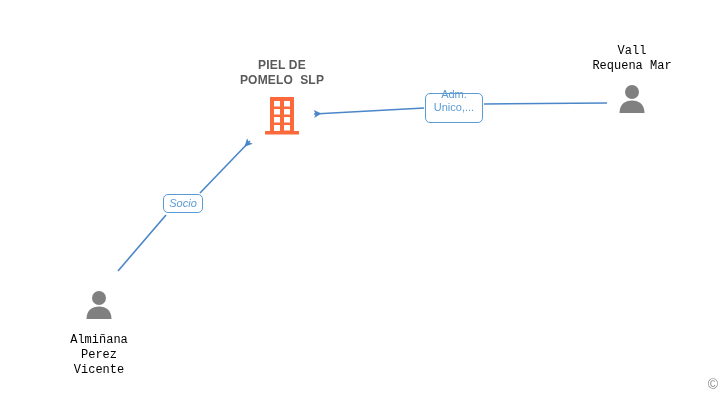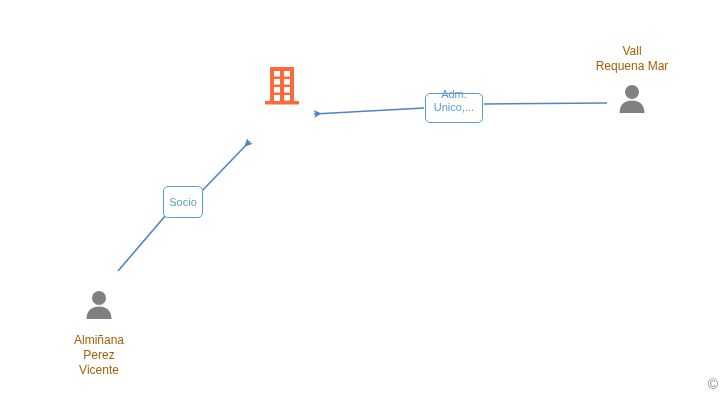--- a/index.html
+++ b/index.html
@@ -53,23 +53,24 @@
     margin-top: 6px;
     height: 42px;
     display: flex;
     align-items: flex-end;
     justify-content: center;
   }
 
   
   .person-name {
     font-size: 12px;
-    color: #a16207;
+    color: #000000;
     line-height: 15px;
     white-space: pre-line;
+    font-family: Liberation Mono, monospace;
   }
   .person-icon-wrap {
     height: 34px;
     display: flex;
     align-items: flex-end;
     justify-content: center;
   }
 
   #person-node-vall {
     left: 568px;
@@ -109,23 +110,24 @@
   #relation-label-adm {
     left: 425px;
     top: 93px;
     width: 58px;
     height: 30px;
     padding-bottom: 14px;
   }
 
   #relation-label-socio {
     left: 163px;
-    top: 186px;
+    top: 194px;
     width: 40px;
-    height: 32px;
+    height: 19px;
+    font-style: italic;
   }
 
   
   #watermark {
     position: absolute;
     right: 10px;
     bottom: 8px;
     display: flex;
     align-items: center;
     gap: 5px;
@@ -163,20 +165,22 @@
     </defs>
 
     <line x1="607" y1="103" x2="484" y2="104" stroke="#4a86c8" stroke-width="1.6"></line>
     <line x1="424" y1="108" x2="314" y2="114" stroke="#4a86c8" stroke-width="1.6" marker-end="url(#arrowhead-left)"></line>
 
     <line x1="118" y1="271" x2="166" y2="215" stroke="#4a86c8" stroke-width="1.6"></line>
     <line x1="200" y1="193" x2="250" y2="141" stroke="#4a86c8" stroke-width="1.6" marker-end="url(#arrowhead-diag)"></line>
   </svg>
 
   <div class="node" id="company-node">
+    <div class="company-title">PIEL DE
+POMELO  SLP</div>
     <div class="building-icon-wrap">
       <svg width="36" height="42" viewBox="0 0 36 42" xmlns="http://www.w3.org/2000/svg" aria-label="building">
 
         <rect x="6" y="3" width="24" height="34" fill="#fc6a3c"></rect>
 
         <rect x="1" y="37" width="34" height="3.5" fill="#fc6a3c"></rect>
 
         <rect x="10" y="7" width="6" height="5.5" fill="#ffffff"></rect>
         <rect x="20" y="7" width="6" height="5.5" fill="#ffffff"></rect>
         <rect x="10" y="15" width="6" height="5.5" fill="#ffffff"></rect>

